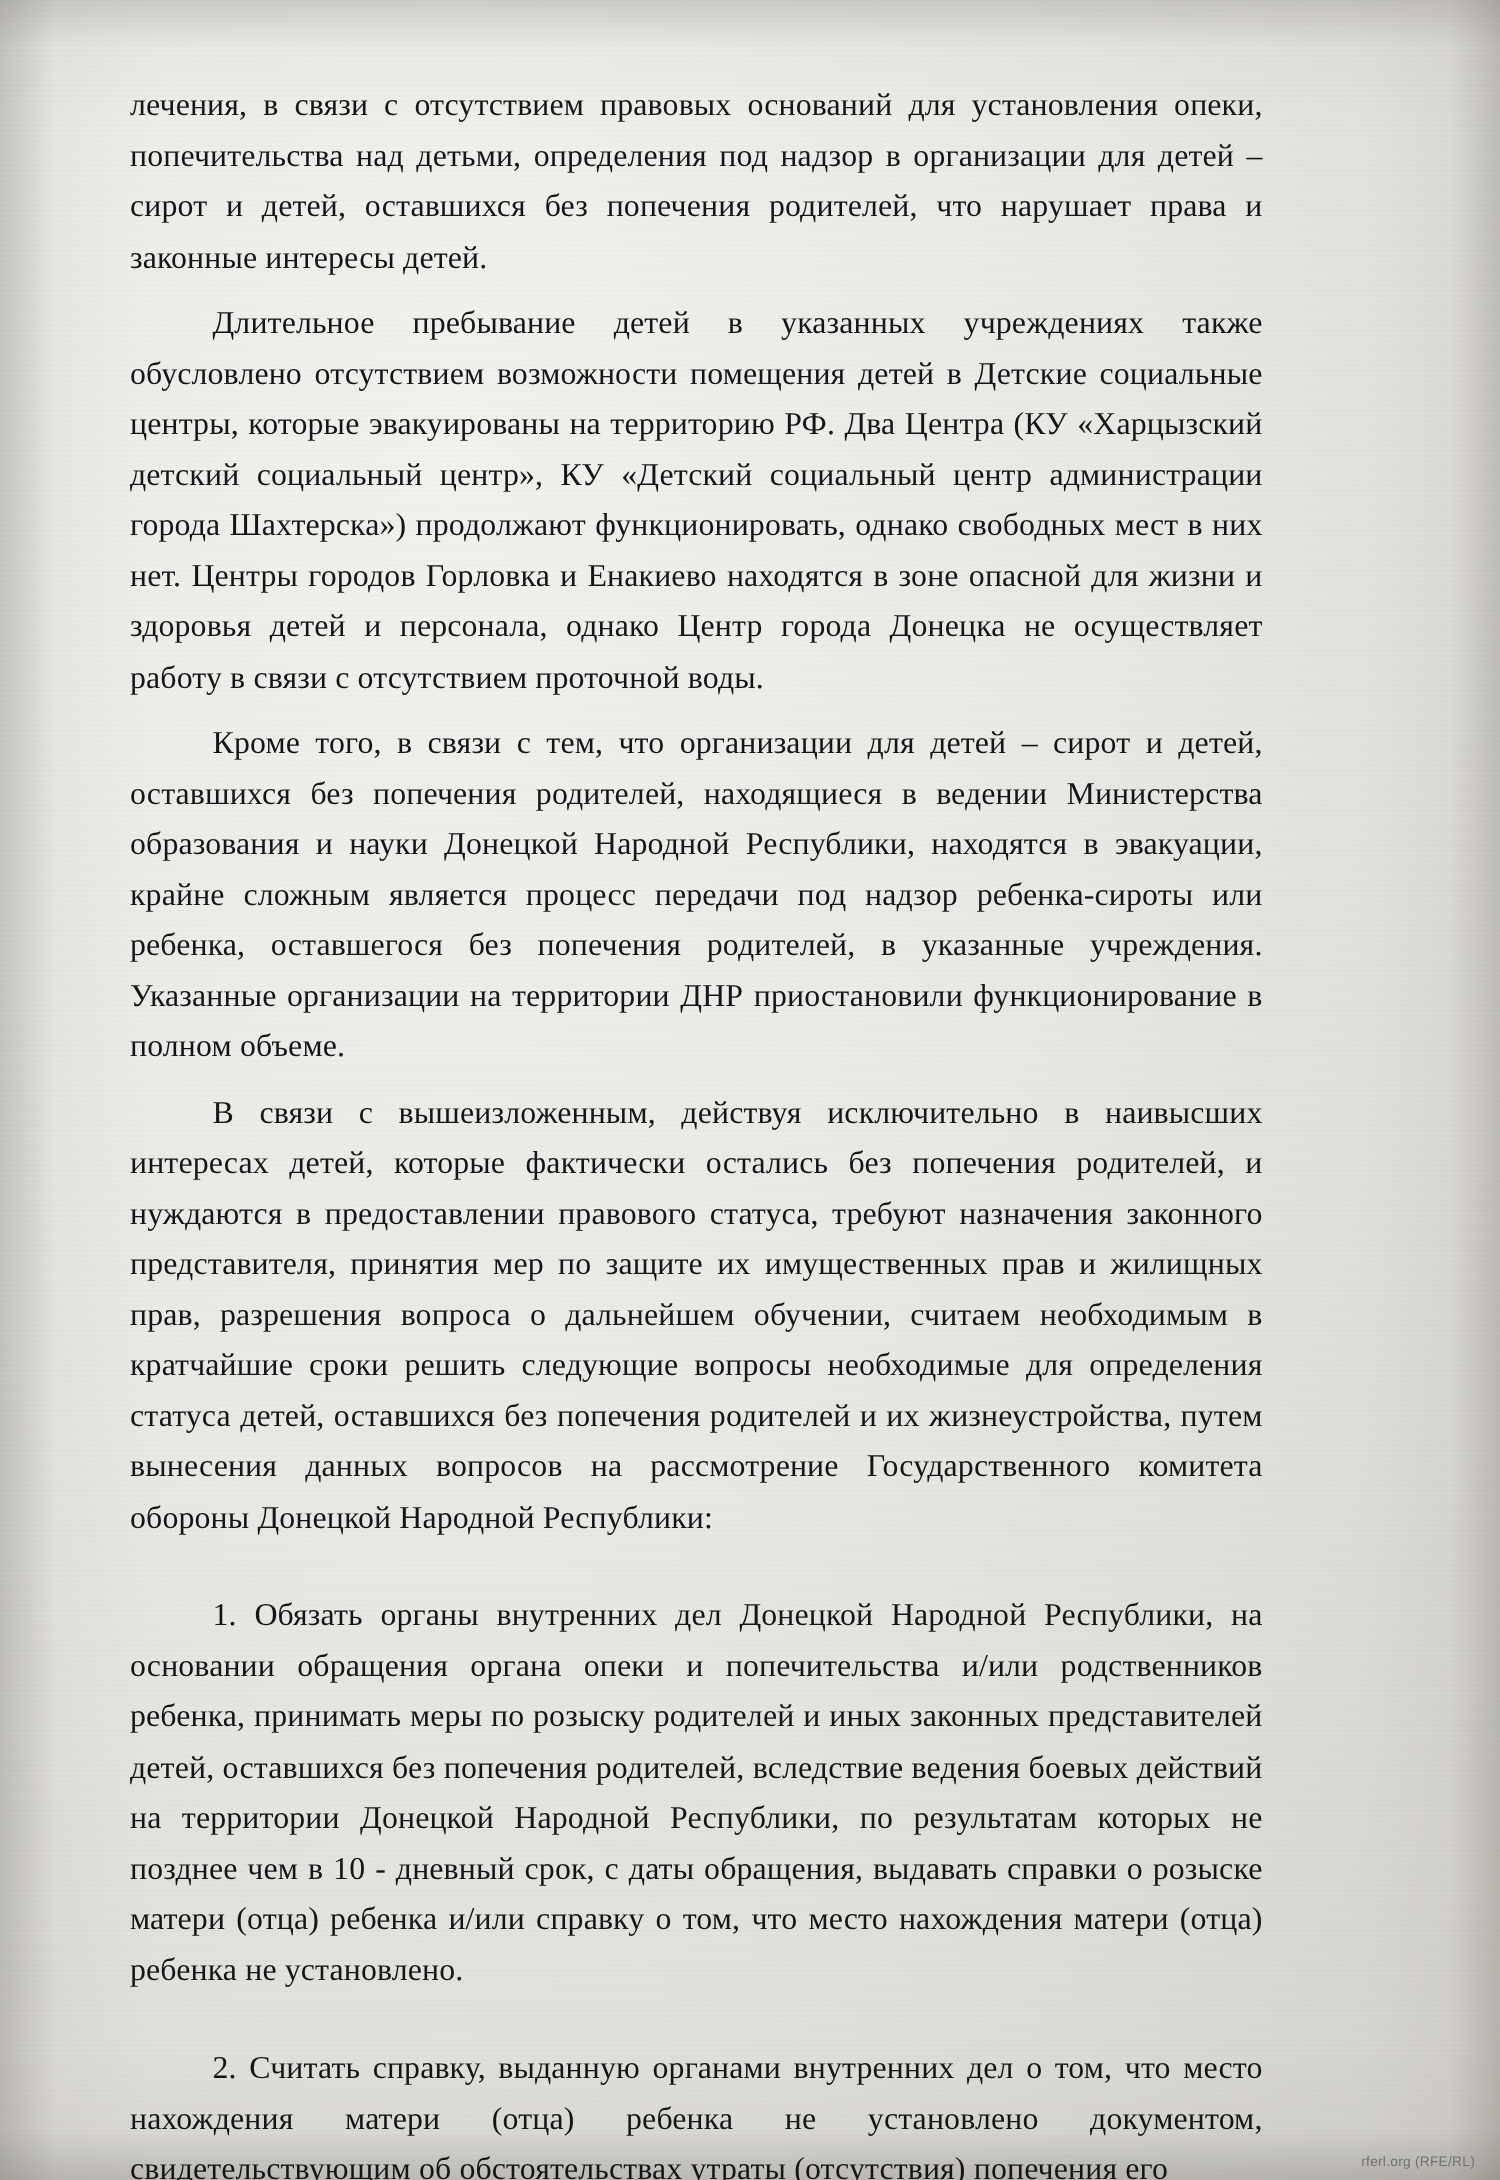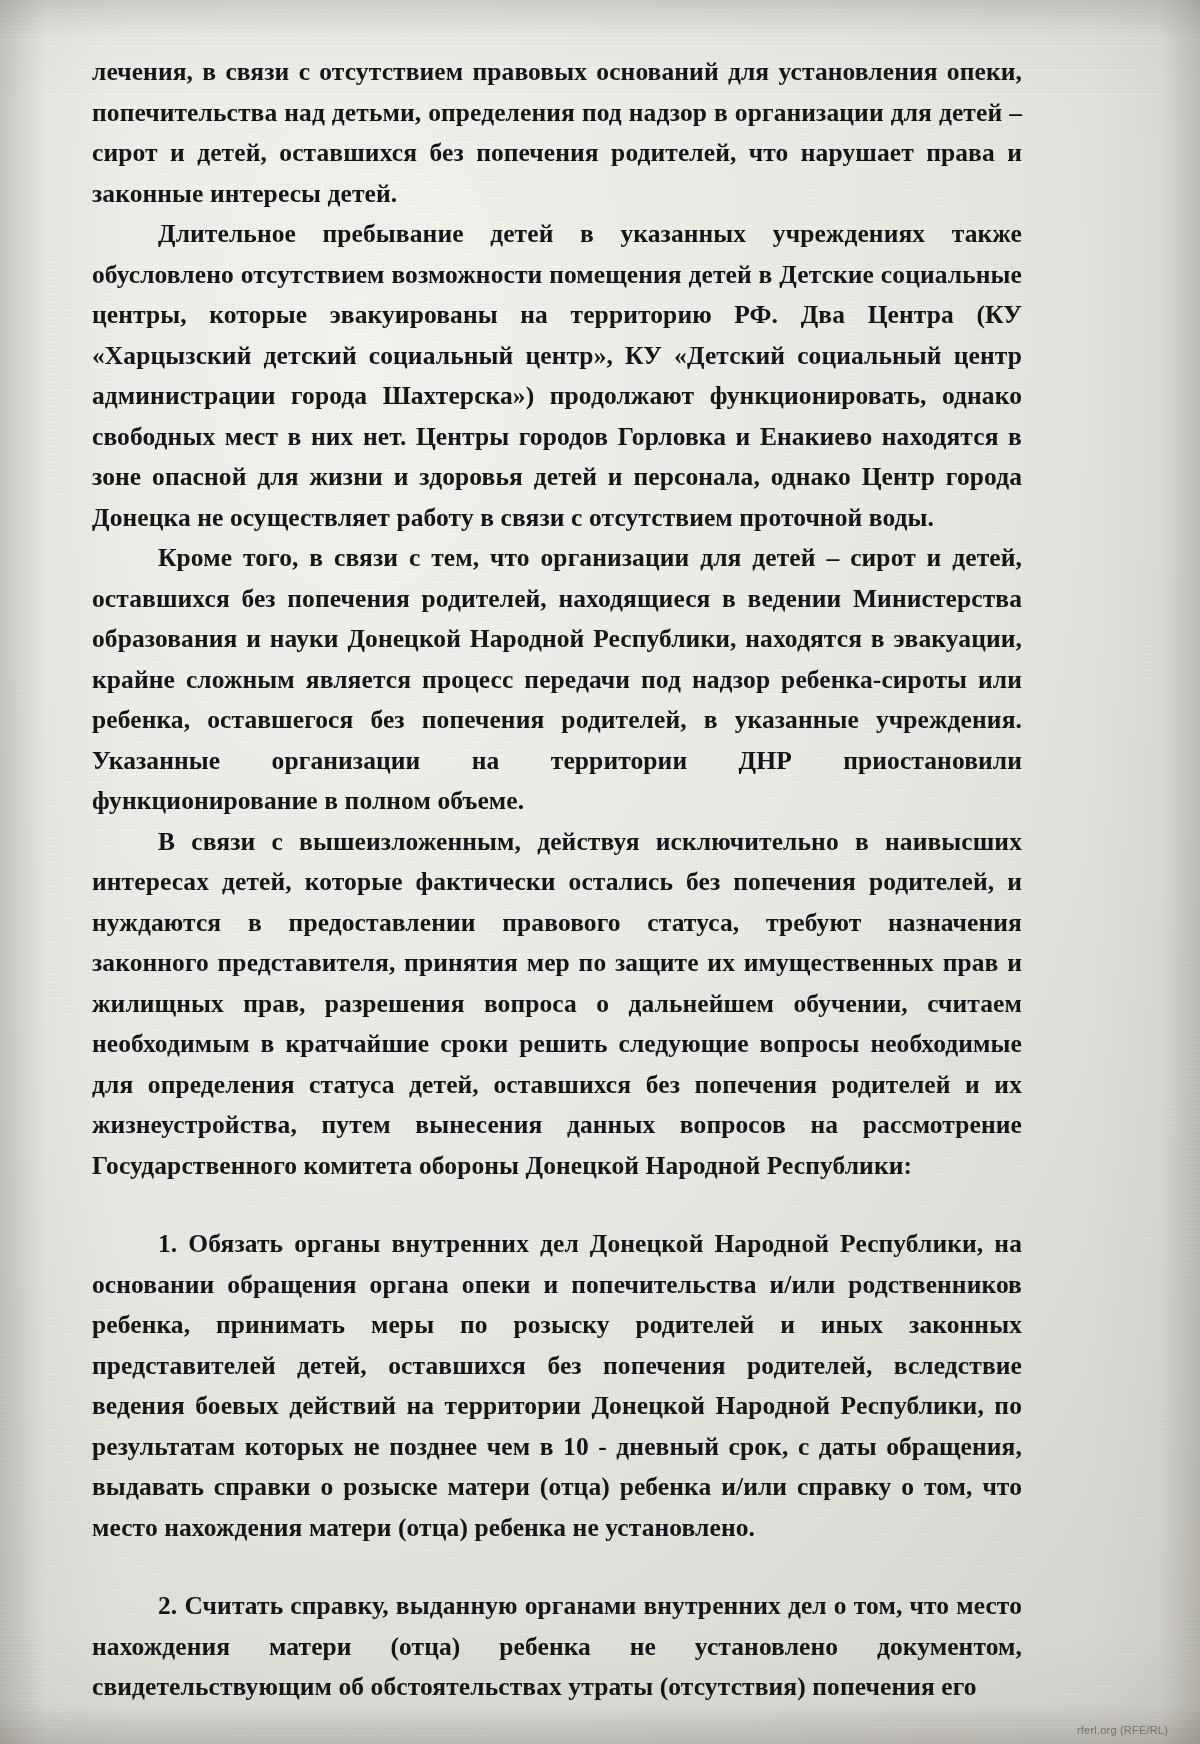--- a/index.html
+++ b/index.html
@@ -53,43 +53,42 @@
     font-size: 25.5px;
     line-height: 40.5px;
     color: #17171a;
     text-align: justify;
     text-justify: inter-word;
     letter-spacing: 0.1px;
     -webkit-font-smoothing: antialiased;
   }
 
   p.para {
-    margin: 0;
+    margin: 12px;
     text-indent: 66px;
     text-align: justify;
-    font-weight: bold;
   }
   p.para.noindent {
     text-indent: 0;
   }
   p.para.wide-indent {
     text-indent: 78px;
   }
   p.spaced-before {
     margin-top: 38px;
   }
 
   
   .ink-soft {
     filter: contrast(1.02);
   }
 
   .footer-credit {
     position: absolute;
-    right: 32px;
+    right: 20px;
     bottom: 8px;
     font-family: "Liberation Sans", sans-serif;
     font-size: 11px;
     color: #6e6e6e;
     letter-spacing: 0.2px;
     z-index: 3;
     opacity: 0.95;
   }
 </style>
 </head>

